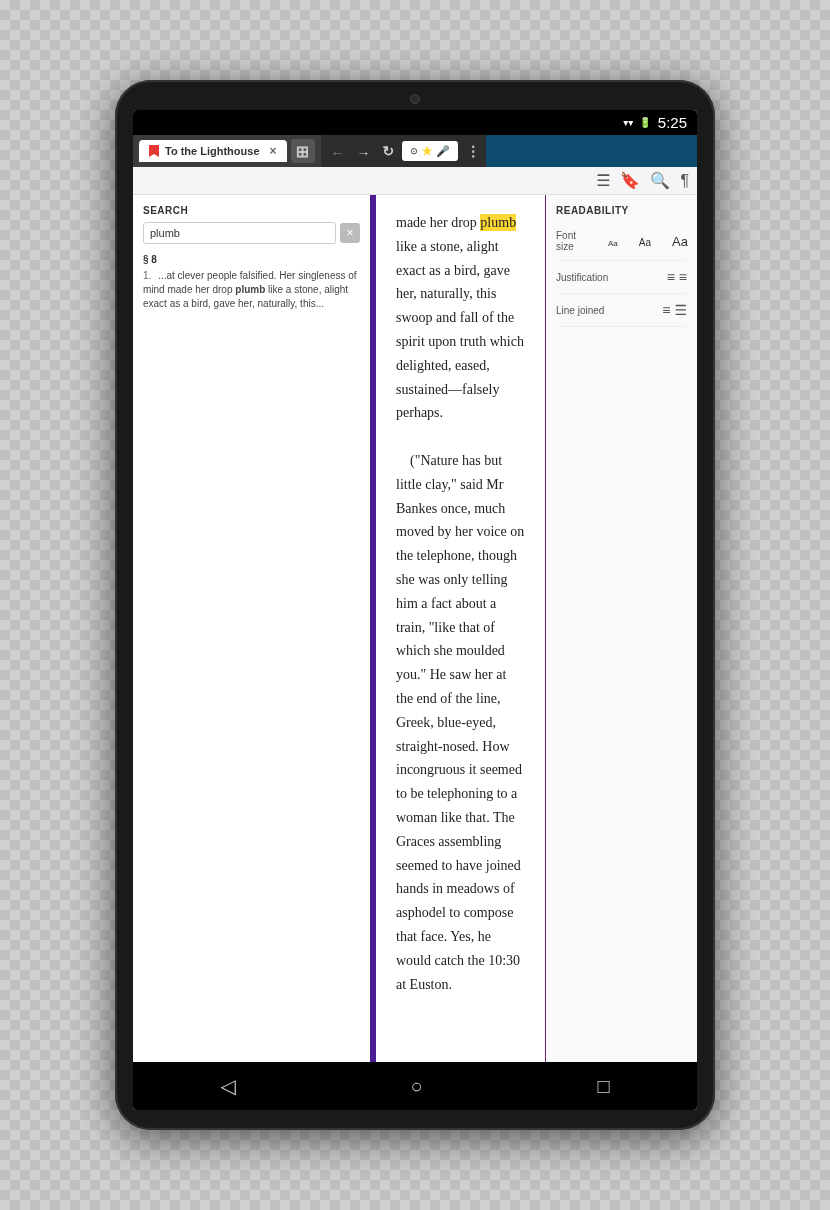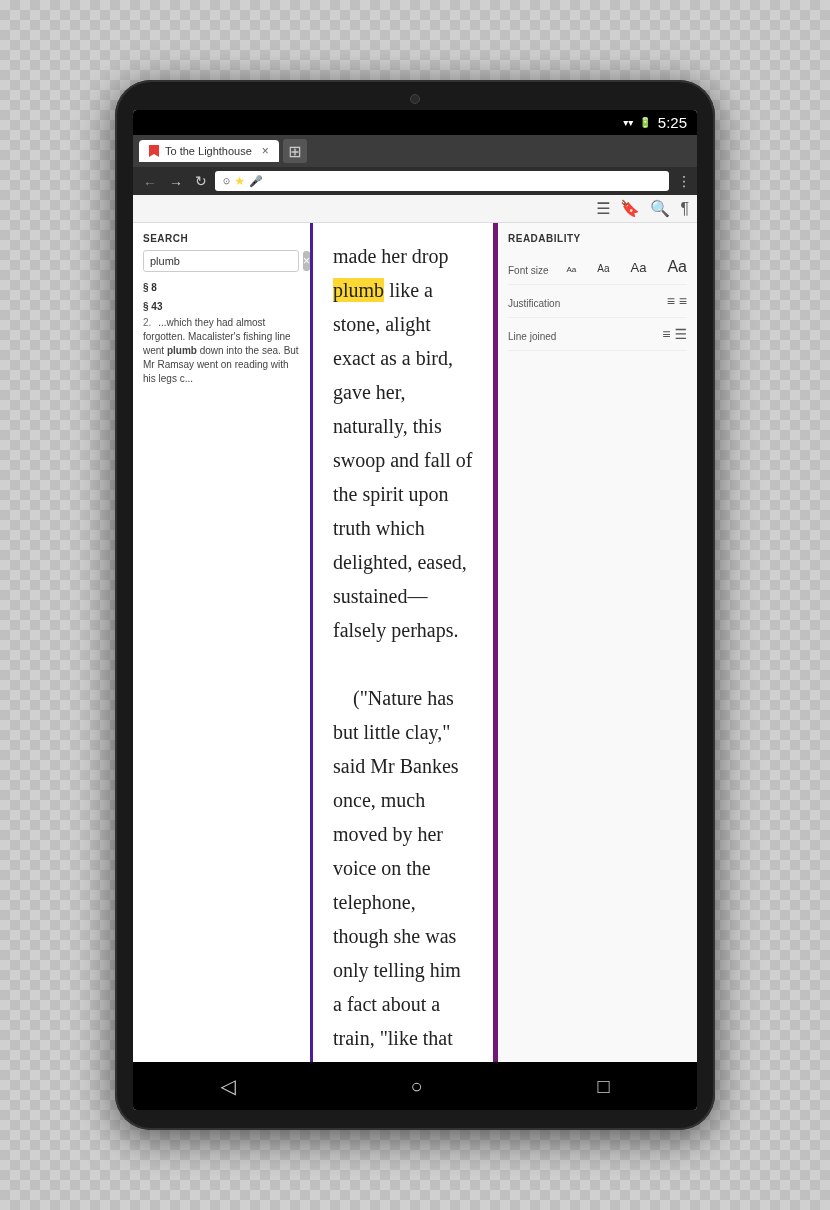--- a/index.html
+++ b/index.html
@@ -65,21 +65,21 @@
     }
 
     .status-bar .wifi-icon { font-size: 10px; }
     .status-bar .battery { font-size: 10px; }
     .status-bar .time { font-size: 15px; font-weight: normal; }
 
     
     .browser-chrome {
       background: #0c4a6e;
       display: flex;
-      flex-direction: column;
+      font-weight: bold;
     }
 
     .tab-bar {
       display: flex;
       align-items: center;
       background: #3c3c3c;
       padding: 4px 6px;
       gap: 4px;
     }
 
@@ -179,23 +179,23 @@
 
     
     .browser-content {
       display: flex;
       flex: 1;
       overflow: hidden;
     }
 
     
     .search-panel {
-      width: 180px;
+      width: 243px;
       background: #fff;
-      border-right: 3px solid #4c1d95;
+      border-right: 6px solid #4c1d95;
       padding: 10px;
       flex-shrink: 0;
       overflow-y: auto;
       font-size: 11px;
     }
 
     .panel-title {
       font-size: 10px;
       font-weight: bold;
       color: #333;
@@ -255,45 +255,46 @@
       color: #666;
       margin-right: 4px;
     }
 
     .highlight-word {
       font-weight: bold;
     }
 
     
     .readability-panel {
-      width: 204px;
+      width: 152px;
       background: #f9f9f9;
-      border-left: 5px solid #701a75;
+      border-left: 1px solid #701a75;
       padding: 10px;
       flex-shrink: 0;
       font-size: 11px;
     }
 
     .readability-row {
       display: flex;
-      align-items: flex-end;
+      align-items: center;
       justify-content: space-between;
       border-bottom: 1px solid #eee;
       padding: 8px 0;
     }
 
     .readability-label {
       font-size: 10px;
       color: #555;
     }
 
     .font-size-options {
       display: flex;
       gap: 21px;
       align-items: baseline;
+      margin-left: 32px;
     }
 
     .font-opt {
       color: #333;
       cursor: pointer;
     }
 
     .font-opt.f1 { font-size: 8px; }
     .font-opt.f2 { font-size: 10px; }
     .font-opt.f3 { font-size: 13px; }
@@ -336,21 +337,21 @@
       cursor: pointer;
     }
 
     
     .book-content {
       flex: 1;
       background: #fff;
       padding: 16px 20px;
       overflow-y: auto;
       font-family: Georgia, serif;
-      font-size: 20px;
+      font-size: 14px;
       line-height: 1.7;
       color: #222;
     }
 
     .highlight-yellow {
       background: #fdd835;
       padding: 1px 0;
     }
 
     
@@ -419,29 +420,26 @@
       <div class="search-panel">
         <div class="panel-title">SEARCH</div>
 
         <div class="search-input-row">
           <input class="search-input" type="text" value="plumb" style="">
           <button class="search-clear">×</button>
         </div>
 
         <div class="result-section">
           <div class="result-section-header">§ 8</div>
-        </div>
-
-        <div class="result-section">
-          <div class="result-section-header">§ 43</div>
           <div class="result-item">
-            <span class="result-item-num">2.</span>
-            <span>...which they had almost forgotten. Macalister's fishing line went </span><span class="highlight-word">plumb</span><span> down into the sea. But Mr Ramsay went on reading with his legs c...</span>
+            <span class="result-item-num">1.</span>
+            <span>...at clever people falsified. Her singleness of mind made her drop </span><span class="highlight-word">plumb</span><span> like a stone, alight exact as a bird, gave her, naturally, this...</span>
           </div>
         </div>
+
       </div>
 
       <div class="book-content">
         <p>
           made her drop <span class="highlight-yellow">plumb</span> like a stone, alight exact as a bird, gave her, naturally, this swoop and fall of the spirit upon truth which delighted, eased, sustained—falsely perhaps.
         </p>
         <br>
         <p>
           &nbsp;&nbsp;&nbsp;&nbsp;("Nature has but little clay," said Mr Bankes once, much moved by her voice on the telephone, though she was only telling him a fact about a train, "like that of which she moulded you." He saw her at the end of the line, Greek, blue-eyed, straight-nosed. How incongruous it seemed to be telephoning to a woman like that. The Graces assembling seemed to have joined hands in meadows of asphodel to compose that face. Yes, he would catch the 10:30 at Euston.
         </p>

